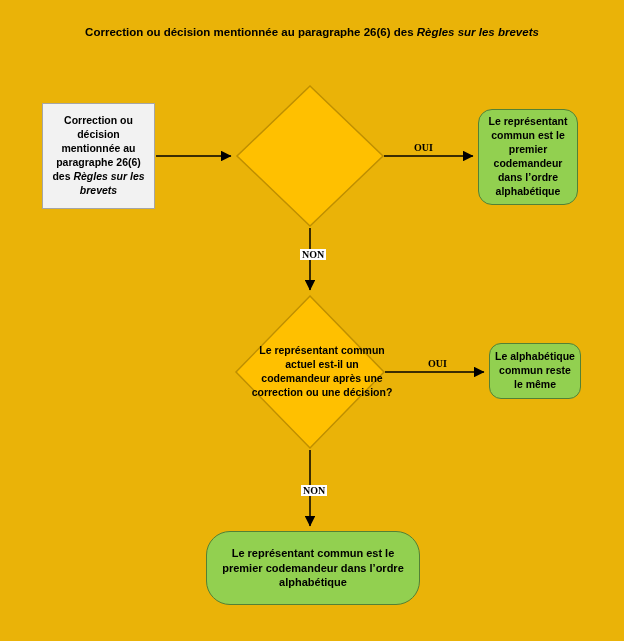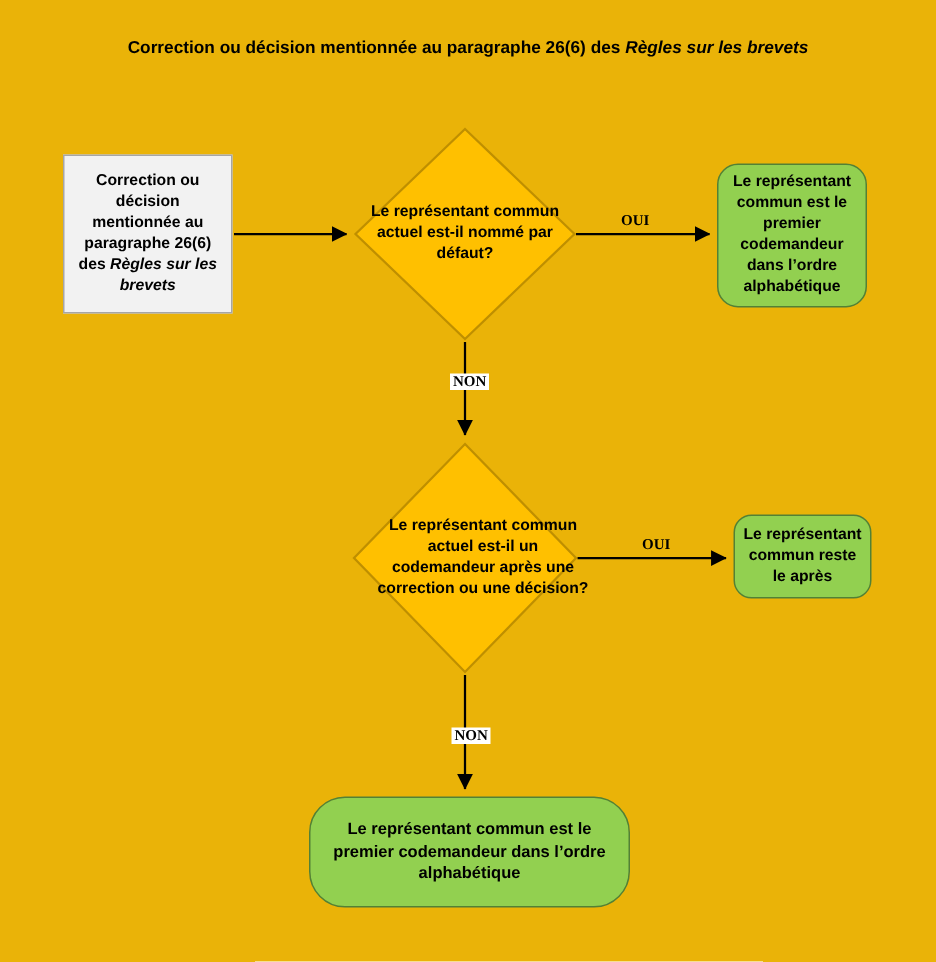--- a/index.html
+++ b/index.html
@@ -138,25 +138,24 @@
     <polygon points="310,86 383,156 310,226 237,156" style="fill: var(--diamond-fill, #FFC000); stroke: var(--diamond-stroke, #BF8F00); stroke-width: 1.5"></polygon>
     <polygon points="310,296 384,372 310,448 236,372" style="fill: var(--diamond-fill, #FFC000); stroke: var(--diamond-stroke, #BF8F00); stroke-width: 1.5"></polygon>
   </svg>
 
   <div class="node start-box">
     <div>
       <span>Correction ou décision mentionnée au paragraphe 26(6) des </span><i>Règles sur les brevets</i>
     </div>
   </div>
 
-  <div class="node diamond-text-1">Le représentant commun actuel est-il nommé par défaut?</div>
   <div class="node diamond-text-2">Le représentant commun actuel est-il un codemandeur après une correction ou une décision?</div>
 
   <div class="node terminal terminal-1">Le représentant commun est le premier codemandeur dans l’ordre alphabétique</div>
-  <div class="node terminal terminal-2">Le représentant commun reste le après</div>
+  <div class="node terminal terminal-2">Le alphabétique commun reste le même</div>
   <div class="node terminal terminal-3">Le représentant commun est le premier codemandeur dans l’ordre alphabétique</div>
 
   <span class="edge-label label-oui-1">OUI</span>
   <span class="edge-label label-non-1">NON</span>
   <span class="edge-label label-oui-2">OUI</span>
   <span class="edge-label label-non-2">NON</span>
 
 </div>
 
 </body></html>

